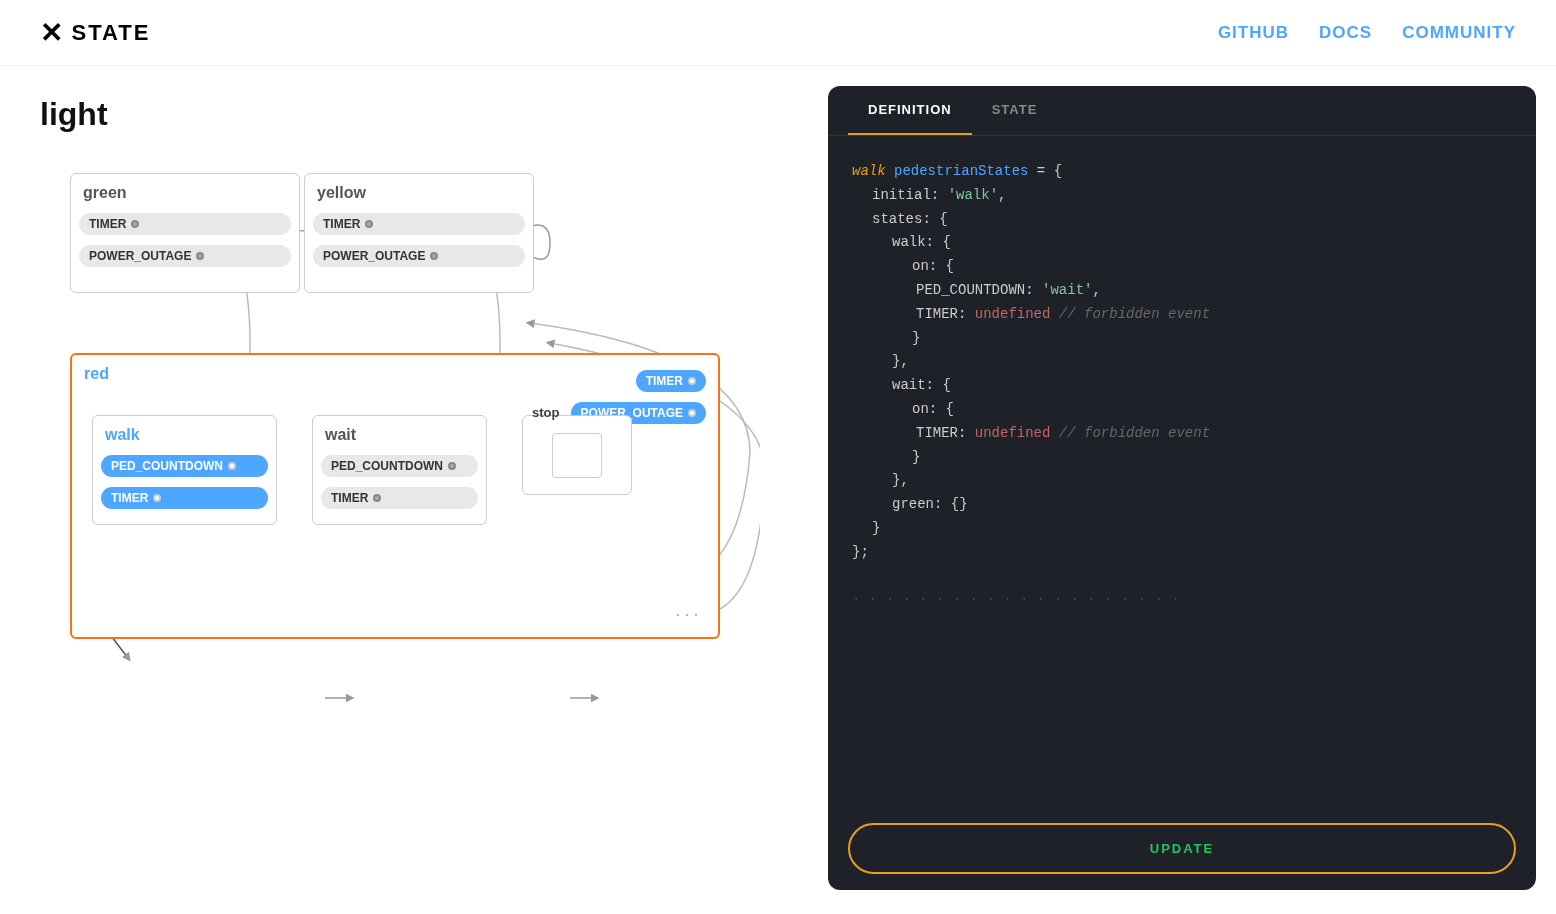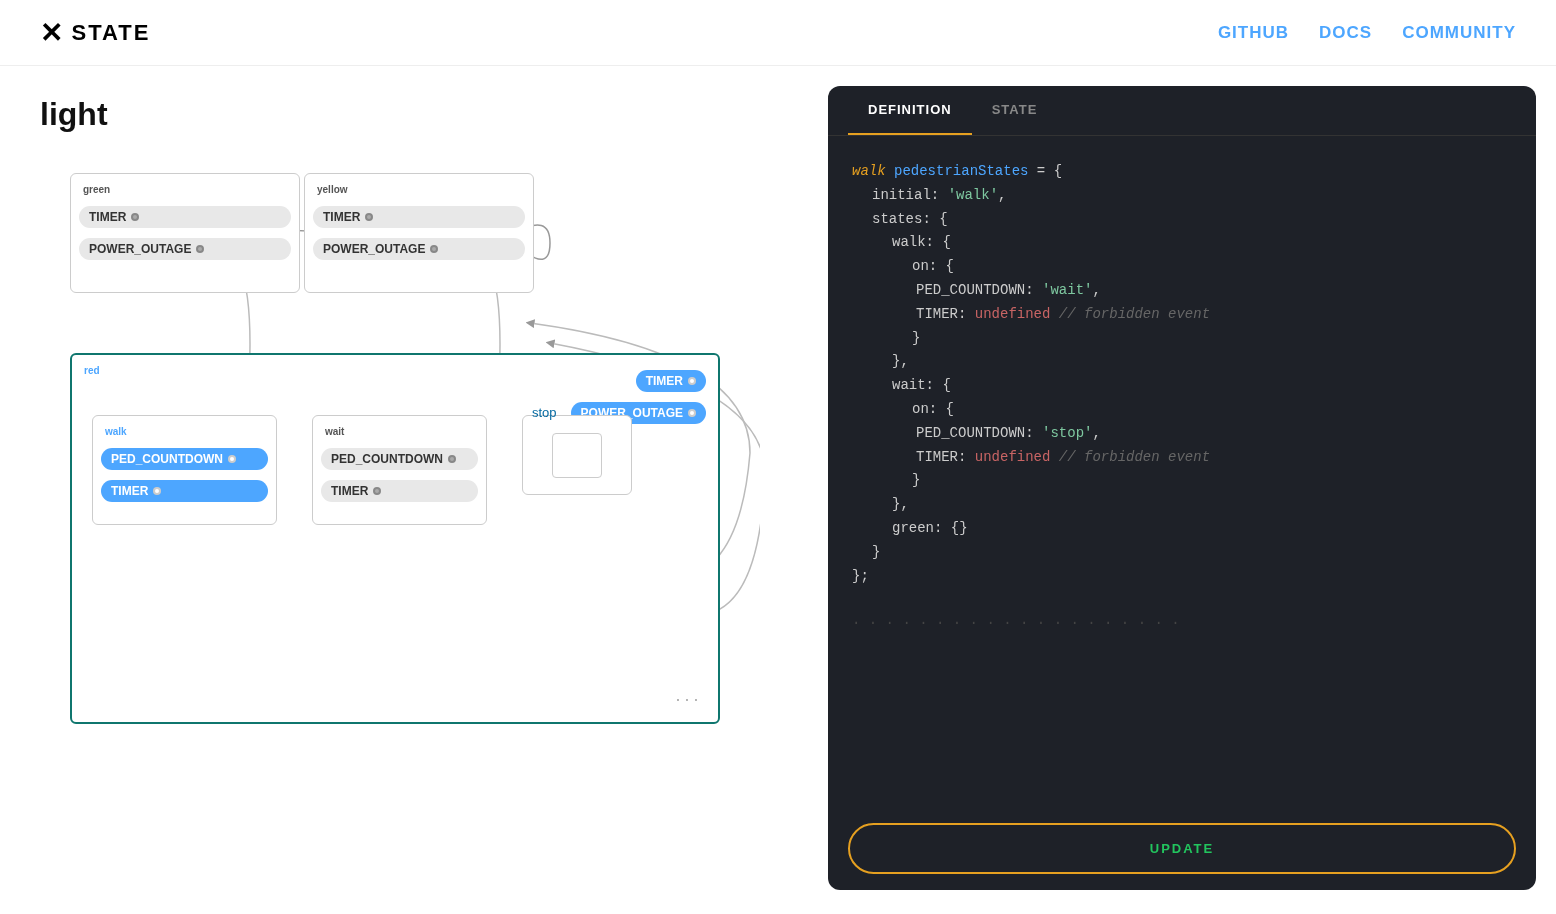--- a/index.html
+++ b/index.html
@@ -74,21 +74,21 @@
 
     
     .state-box {
       position: absolute;
       border: 1.5px solid #ccc;
       border-radius: 6px;
       background: #fff;
       padding: 8px;
     }
     .state-label {
-      font-size: 10px;
+      font-size: 16px;
       font-weight: 600;
       color: #555;
       margin-bottom: 6px;
       padding: 2px 4px;
     }
     .state-label.blue { color: #4da6ff; }
 
     
     .event-pill {
       display: inline-flex;
@@ -132,22 +132,22 @@
       left: 264px;
       top: 20px;
       width: 230px;
       height: 120px;
     }
     
     .red-box {
       left: 30px;
       top: 200px;
       width: 650px;
-      height: 371px;
-      border: 2px solid #0f766e;
+      height: 286px;
+      border: 2px solid #f97316;
     }
     .red-box .state-label { color: #4da6ff; }
 
     
     .inner-state {
       position: absolute;
       border: 1.5px solid #ccc;
       border-radius: 6px;
       background: #fff;
       padding: 8px;
@@ -399,21 +399,21 @@
             <div class="event-pill grey">
               <span>TIMER</span>
               <span class="dot"></span>
             </div>
           </div>
         </div>
 
         <div class="inner-state stop-inner">
           <div style="width:50px;height:45px;border:1.5px solid #ccc;border-radius:4px;"></div>
         </div>
-        <div style="position:absolute;left:460px;top:50px;font-size:13px;color:#0369a1;font-weight:400;">stop</div>
+        <div style="position:absolute;left:460px;top:50px;font-size:13px;color:#404040;font-weight:700;">stop</div>
 
         <div class="three-dots">···</div>
       </div>
 
     </div>
   </section>
 
   <aside class="editor-panel">
 
     <div class="editor-tabs">
@@ -426,21 +426,20 @@
       <span class="code-line indent1">initial: <span class="str">'walk'</span>,</span>
       <span class="code-line indent1">states: {</span>
       <span class="code-line indent2">walk: {</span>
       <span class="code-line indent3">on: {</span>
       <span class="code-line indent4">PED_COUNTDOWN: <span class="str">'wait'</span>,</span>
       <span class="code-line indent4">TIMER: <span class="undef">undefined</span> <span class="comment">// forbidden event</span></span>
       <span class="code-line indent3">}</span>
       <span class="code-line indent2">},</span>
       <span class="code-line indent2">wait: {</span>
       <span class="code-line indent3">on: {</span>
-      <span class="code-line indent4">PED_COUNTDOWN: <span class="str">'stop'</span>,</span>
       <span class="code-line indent4">TIMER: <span class="undef">undefined</span> <span class="comment">// forbidden event</span></span>
       <span class="code-line indent3">}</span>
       <span class="code-line indent2">},</span>
       <span class="code-line indent2">green: {}</span>
       <span class="code-line indent1">}</span>
       <span class="code-line">};</span>
       <br>
       <span class="code-line" style="color:#444;">· · · · · · · · · · · · · · · · · · · ·</span>
     </div>
 

